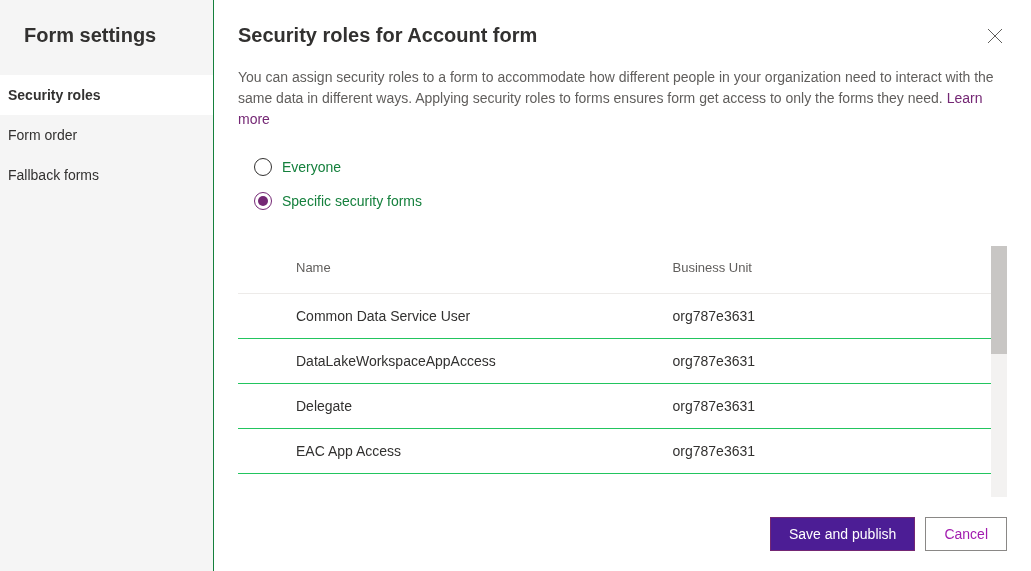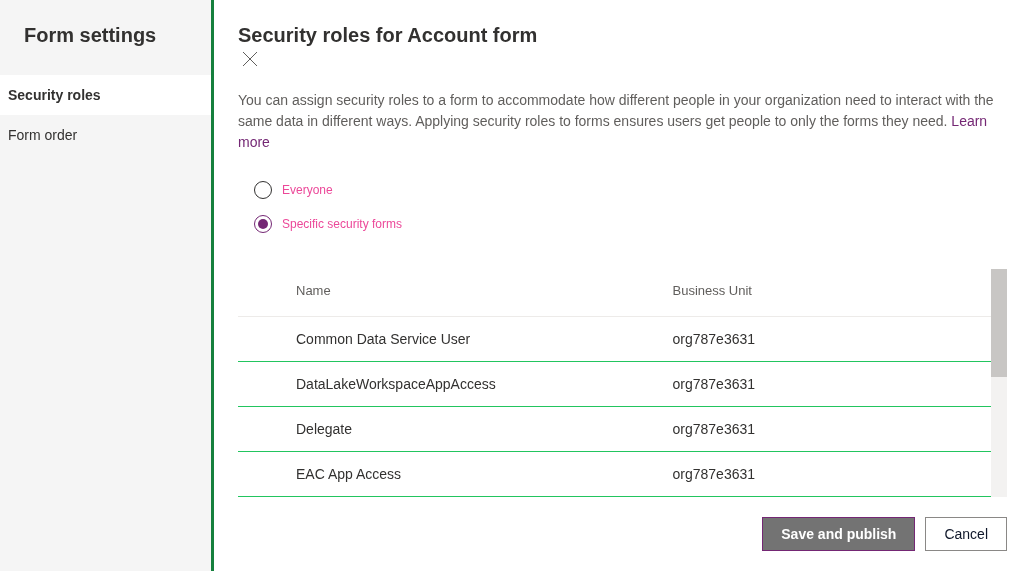--- a/index.html
+++ b/index.html
@@ -13,21 +13,21 @@
       color: #323130;
       background: #fff;
       width: 1031px;
       height: 571px;
       overflow: hidden;
       display: flex;
     }
     .sidebar {
       width: 214px;
       background: #f5f5f5;
-      border-right: 3px solid #15803d;
+      border-right: 1px solid #15803d;
       padding-top: 24px;
     }
     .sidebar-title {
       font-size: 20px;
       font-weight: 600;
       padding: 0 24px 28px 24px;
       color: #323130;
     }
     .sidebar-item {
       padding: 12px 8px;
@@ -43,21 +43,20 @@
       flex: 1;
       display: flex;
       flex-direction: column;
       position: relative;
     }
     .main-header {
       display: flex;
       justify-content: space-between;
       align-items: flex-start;
       padding: 24px 24px 0 24px;
-      flex-direction: column;
     }
     .main-title {
       font-size: 20px;
       font-weight: 600;
       color: #323130;
     }
     .close-btn {
       background: none;
       border: none;
       cursor: pointer;
@@ -100,22 +99,22 @@
     .radio-circle.selected {
       border-color: #742774;
     }
     .radio-dot {
       width: 10px;
       height: 10px;
       background: #742774;
       border-radius: 50%;
     }
     .radio-label {
-      font-size: 12px;
-      color: #ec4899;
+      font-size: 14px;
+      color: #15803d;
     }
     .table-container {
       margin: 8px 24px 0 24px;
       flex: 1;
       overflow-y: auto;
       position: relative;
       height: 246px;
     }
     .table-scroll {
       position: absolute;
@@ -160,56 +159,59 @@
       gap: 10px;
       padding: 20px 24px;
       background: #fff;
     }
     .btn {
       padding: 8px 18px;
       font-size: 14px;
       cursor: pointer;
       border: 1px solid #8a8886;
       background: #fff;
-      color: #0f172a;
+      color: #a21caf;
       font-family: inherit;
     }
     .btn-primary {
-      background: #737373;
+      background: #4c1d95;
       border-color: #742774;
       color: #fff;
-      font-weight: 700;
+      font-weight: 400;
     }
   </style>
 </head>
 <body>
 
 <div class="sidebar">
   <div class="sidebar-title">Form settings</div>
   <div class="sidebar-item active">
     <span>Security roles</span>
   </div>
   <div class="sidebar-item">
     <span>Form order</span>
+  </div>
+  <div class="sidebar-item">
+    <span>Fallback forms</span>
   </div>
 </div>
 
 <div class="main">
   <div class="main-header">
     <div class="main-title">Security roles for Account form</div>
     <button class="close-btn">
       <svg viewBox="0 0 16 16" fill="none" stroke="currentColor" stroke-width="1">
         <line x1="1" y1="1" x2="15" y2="15"></line>
         <line x1="15" y1="1" x2="1" y2="15"></line>
       </svg>
     </button>
   </div>
 
   <div class="description">
-    <span>You can assign security roles to a form to accommodate how different people in your organization need to interact with the same data in different ways. Applying security roles to forms ensures users get people to only the forms they need. </span><span class="learn-more">Learn more</span>
+    <span>You can assign security roles to a form to accommodate how different people in your organization need to interact with the same data in different ways. Applying security roles to forms ensures form get access to only the forms they need. </span><span class="learn-more">Learn more</span>
   </div>
 
   <div class="radio-group">
     <div class="radio-option">
       <span class="radio-circle"></span>
       <span class="radio-label">Everyone</span>
     </div>
     <div class="radio-option">
       <span class="radio-circle selected">
         <span class="radio-dot"></span>

